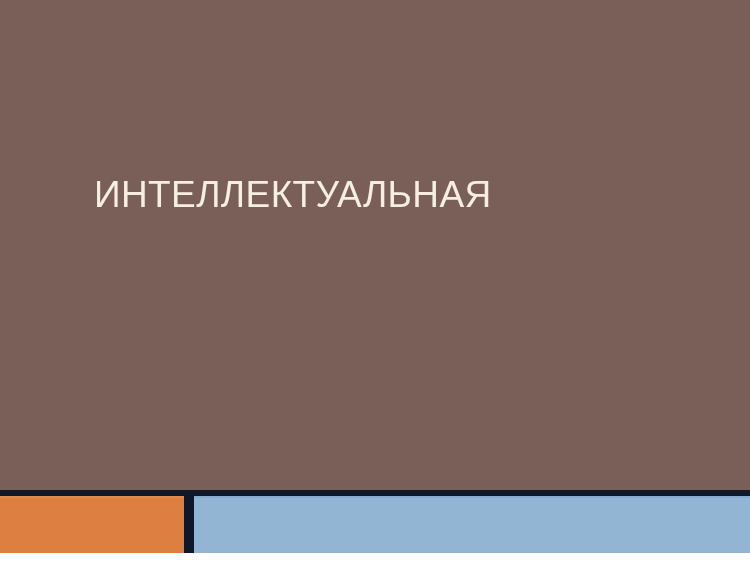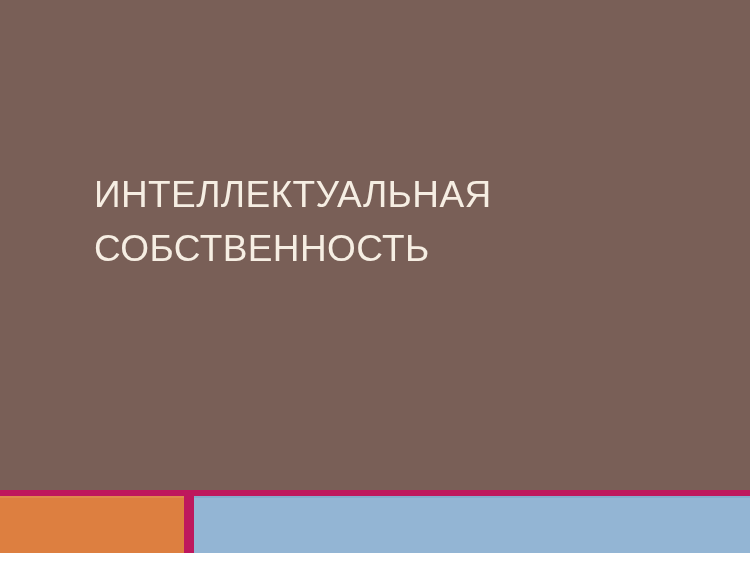--- a/index.html
+++ b/index.html
@@ -11,21 +11,21 @@
     width: 750px;
     height: 563px;
     overflow: hidden;
     font-family: "Liberation Sans", sans-serif;
   }
 
   .slide {
     position: relative;
     width: 750px;
     height: 563px;
-    background: #be185d;
+    background: #0f172a;
     overflow: hidden;
   }
 
   
   .title-panel {
     position: absolute;
     left: 0;
     top: 0;
     width: 750px;
     height: 490px;
@@ -110,21 +110,20 @@
 </style>
 </head>
 <body>
 
 <div class="slide">
 
   <div class="title-panel"></div>
 
   <div class="title-block">
     <span class="title-line">ИНТЕЛЛЕКТУАЛЬНАЯ</span>
-    <span class="title-line">СОБСТВЕННОСТЬ</span>
   </div>
 
   <div class="accent-bar-row">
     <div class="accent-bar accent-bar-orange"></div>
     <div class="accent-bar accent-bar-blue"></div>
   </div>
 
   <div class="footer-strip"></div>
 
 </div>

